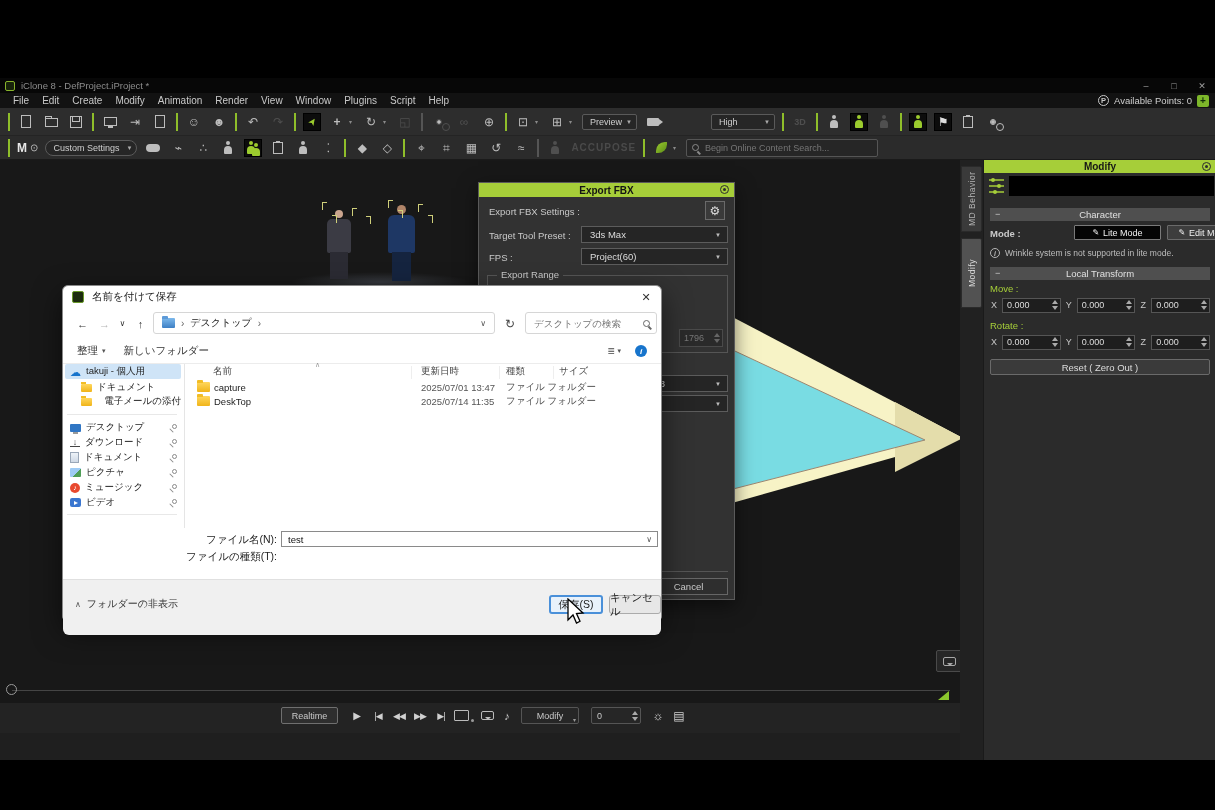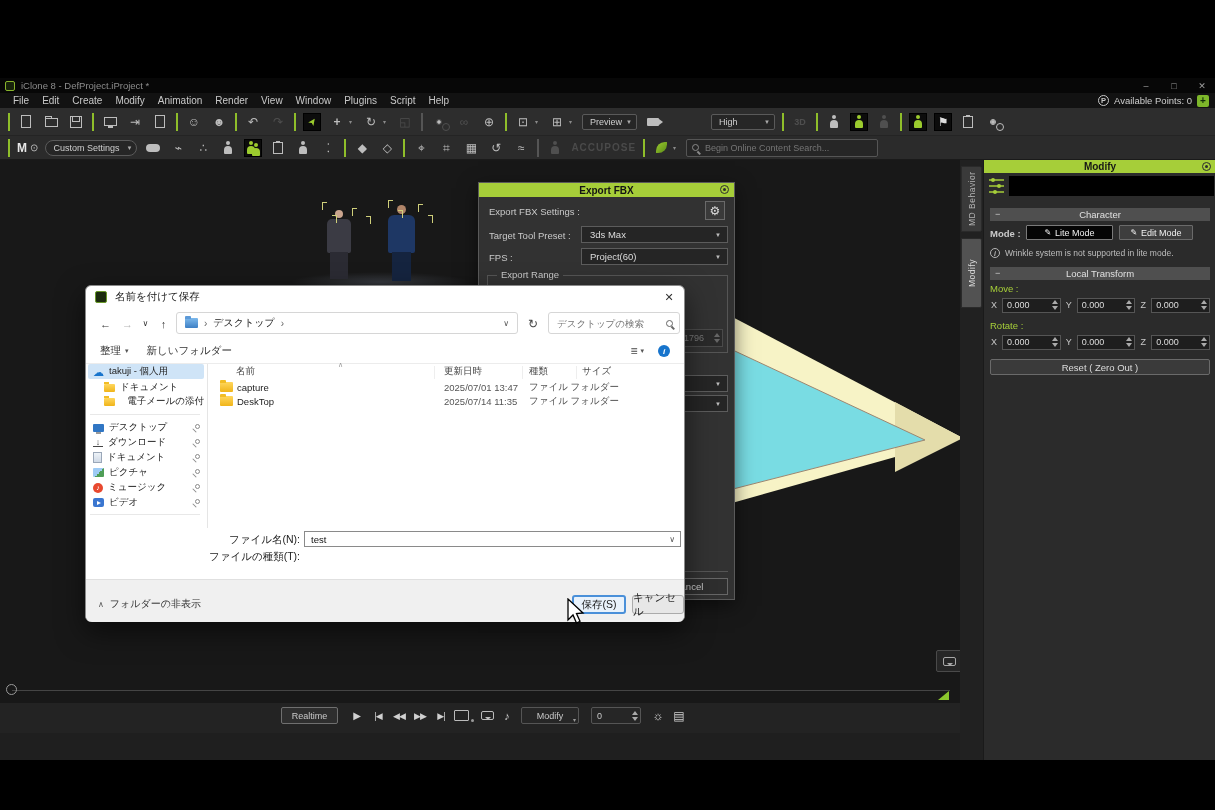--- a/index.html
+++ b/index.html
@@ -93,21 +93,21 @@
   #rightpanel{position:absolute;left:983px;top:82px;width:232px;height:600px;background:#2b2b2b;border-left:1px solid #1a1a1a;}
   #rp-header{position:absolute;left:0;top:0;width:232px;height:13px;background:#a6ce39;display:flex;align-items:center;justify-content:center;}
   #rp-header .htxt{font-size:10px;font-weight:bold;color:#161616;}
   .closedot{position:absolute;right:5px;top:2px;width:9px;height:9px;border:1px solid #2d2d2d;border-radius:50%;display:flex;align-items:center;justify-content:center;}
   .closedot::after{content:'';width:3px;height:3px;border-radius:50%;background:#2d2d2d;}
   #rp-blackbox{position:absolute;left:25px;top:16px;width:205px;height:20px;background:#000;}
   .sechdr{position:absolute;left:6px;width:220px;height:13px;background:#4f4f4f;display:flex;align-items:center;justify-content:center;color:#e0e0e0;font-size:9.5px;}
   .sechdr .minus{position:absolute;left:5px;color:#cfcfcf;font-size:9px;line-height:9px;}
   .rp-lbl{position:absolute;font-size:9.5px;color:#c9c9c9;}
   .rp-grn{color:#a6ce39;}
-  .modebtn{position:absolute;height:15px;display:flex;align-items:center;justify-content:center;gap:4px;font-size:9px;color:#f0f0f0;border-radius:1px;}
+  .modebtn{position:absolute;height:15px;display:flex;align-items:center;justify-content:center;gap:4px;font-size:9px;color:#f0f0f0;border-radius:1px;margin-left:48px;}
   .axisrow{position:absolute;left:6px;width:220px;height:16px;display:flex;align-items:center;gap:4px;}
   .axisrow .axl{font-size:9px;color:#c9c9c9;width:8px;text-align:center;}
   .spinfield{flex:1;height:15px;background:#1e1e1e;border:1px solid #555;display:flex;align-items:center;padding-left:4px;color:#ddd;font-size:9px;}
   #resetbtn{position:absolute;left:6px;top:199px;width:220px;height:16px;background:#3a3a3a;border:1px solid #6a6a6a;border-radius:2px;color:#ddd;font-size:9.5px;display:flex;align-items:center;justify-content:center;}
   .infoi{width:10px;height:10px;border:1px solid #b5b5b5;border-radius:50%;color:#b5b5b5;font-size:7px;display:inline-flex;align-items:center;justify-content:center;font-style:italic;font-weight:bold;}
 
   
   #exportdlg{position:absolute;left:478px;top:182px;width:257px;height:418px;background:#323232;border:1px solid #5a5a5a;box-shadow:0 6px 18px rgba(0,0,0,.5);}
   #ex-title{position:absolute;left:0;top:0;width:100%;height:14px;background:#a6ce39;display:flex;align-items:center;justify-content:center;}
   #ex-title .t{font-size:10px;font-weight:bold;color:#141414;}
@@ -115,21 +115,21 @@
   .ex-dd{position:absolute;left:102px;width:147px;height:17px;background:#252525;border:1px solid #5c5c5c;display:flex;align-items:center;color:#ddd;font-size:9.5px;padding-left:8px;position:absolute;}
   .ex-dd .dda{position:absolute;right:6px;font-size:6px;color:#bbb;}
   #ex-gear{position:absolute;right:9px;top:18px;width:20px;height:19px;background:#3a3a3a;border:1px solid #6a6a6a;color:#ddd;font-size:12px;display:flex;align-items:center;justify-content:center;}
   #ex-range{position:absolute;left:8px;top:92px;width:241px;height:78px;border:1px solid #555;}
   #ex-range-lbl{position:absolute;left:18px;top:86px;background:#323232;padding:0 4px;font-size:9.5px;color:#c9c9c9;}
   #ex-spin{position:absolute;left:200px;top:146px;width:44px;height:18px;background:#2a2a2a;border:1px solid #4a4a4a;display:flex;align-items:center;padding-left:4px;color:#777;font-size:9px;}
   .ex-btn{position:absolute;top:395px;height:17px;background:#2e2e2e;border:1px solid #666;color:#ccc;font-size:9.5px;display:flex;align-items:center;justify-content:center;}
   #ex-hr{position:absolute;left:8px;top:388px;width:241px;height:1px;background:#555;}
 
   
-  #savedlg{position:absolute;left:62px;top:285px;width:600px;height:337px;background:#fff;border:1px solid #8a8a8a;border-radius:6px;box-shadow:0 10px 28px rgba(0,0,0,.55);font-size:11px;color:#222;margin-left:23px;}
+  #savedlg{position:absolute;left:62px;top:285px;width:600px;height:337px;background:#fff;border:1px solid #8a8a8a;border-radius:6px;box-shadow:0 10px 28px rgba(0,0,0,.55);font-size:11px;color:#222;}
   #sd-title{position:absolute;left:0;top:0;width:100%;height:22px;display:flex;align-items:center;}
   #sd-title .dicon{width:12px;height:12px;margin:0 8px 0 9px;background:#1c2b0e;border:1px solid #6a9a2a;border-radius:2px;}
   #sd-title .t{font-size:10.5px;color:#1a1a1a;}
   #sd-close{position:absolute;right:6px;top:2px;width:18px;height:18px;display:flex;align-items:center;justify-content:center;color:#333;font-size:11px;}
   .navbtn{position:absolute;top:29px;width:17px;height:17px;display:flex;align-items:center;justify-content:center;font-size:11px;color:#333;}
   .navbtn.dis{color:#b5b5b5;}
   #sd-crumb{position:absolute;left:90px;top:26px;width:342px;height:22px;border:1px solid #d6d6d6;border-radius:3px;display:flex;align-items:center;gap:6px;padding:0 8px;}
   .w-folder{width:13px;height:10px;background:linear-gradient(#ffd75e,#f0b419);border-radius:1px;position:relative;flex:0 0 auto;}
   .w-folder::before{content:'';position:absolute;top:-2px;left:0;width:6px;height:3px;background:#f2bd25;border-radius:1px 1px 0 0;}
   .w-folder.blue{background:linear-gradient(#7db9ec,#3d7fc4);}
@@ -167,21 +167,21 @@
   .colsep{position:absolute;top:80px;width:1px;height:13px;background:#eee;}
   .filerow{position:absolute;left:122px;width:476px;height:14px;display:flex;align-items:center;font-size:9.5px;color:#222;}
   .filerow .nm{position:absolute;left:29px;}
   .filerow .dt{position:absolute;left:236px;color:#555;}
   .filerow .ty{position:absolute;left:321px;color:#555;}
   .filerow .w-folder{position:absolute;left:12px;}
   .fieldrow-lbl{position:absolute;width:206px;text-align:right;font-size:10.5px;color:#222;}
   .fieldbox{position:absolute;left:218px;width:377px;height:16px;border:1px solid #8a8a8a;display:flex;align-items:center;padding:0 16px 0 4px;font-size:9.5px;color:#111;position:absolute;background:#fff;}
   .fieldbox input{border:none;outline:none;font-size:9.5px;color:#111;flex:1;background:transparent;}
   .fieldbox .fv{position:absolute;right:5px;color:#555;font-size:8px;}
-  #sd-footer{position:absolute;left:0;top:293px;width:100%;height:43px;background:#f0f0f0;border-top:1px solid #e0e0e0;border-radius:0 0 6px 6px;}
+  #sd-footer{position:absolute;left:0;top:293px;width:100%;height:56px;background:#f0f0f0;border-top:1px solid #e0e0e0;border-radius:0 0 6px 6px;}
   #hidefolders{position:absolute;left:12px;top:17px;font-size:10px;color:#333;display:flex;gap:6px;align-items:center;}
   .winbtn{position:absolute;top:15px;height:19px;display:flex;align-items:center;justify-content:center;font-size:10.5px;color:#1a1a1a;background:#e7e7e7;border:1px solid #ababab;border-radius:3px;}
   .winbtn.primary{background:#e9f2fb;border:2px solid #4a90d9;}
 
   #cursor{position:absolute;left:566px;top:598px;width:20px;height:30px;z-index:60;}
   .z10{z-index:10;} .z20{z-index:20;}
 </style>
 </head>
 <body>
 

